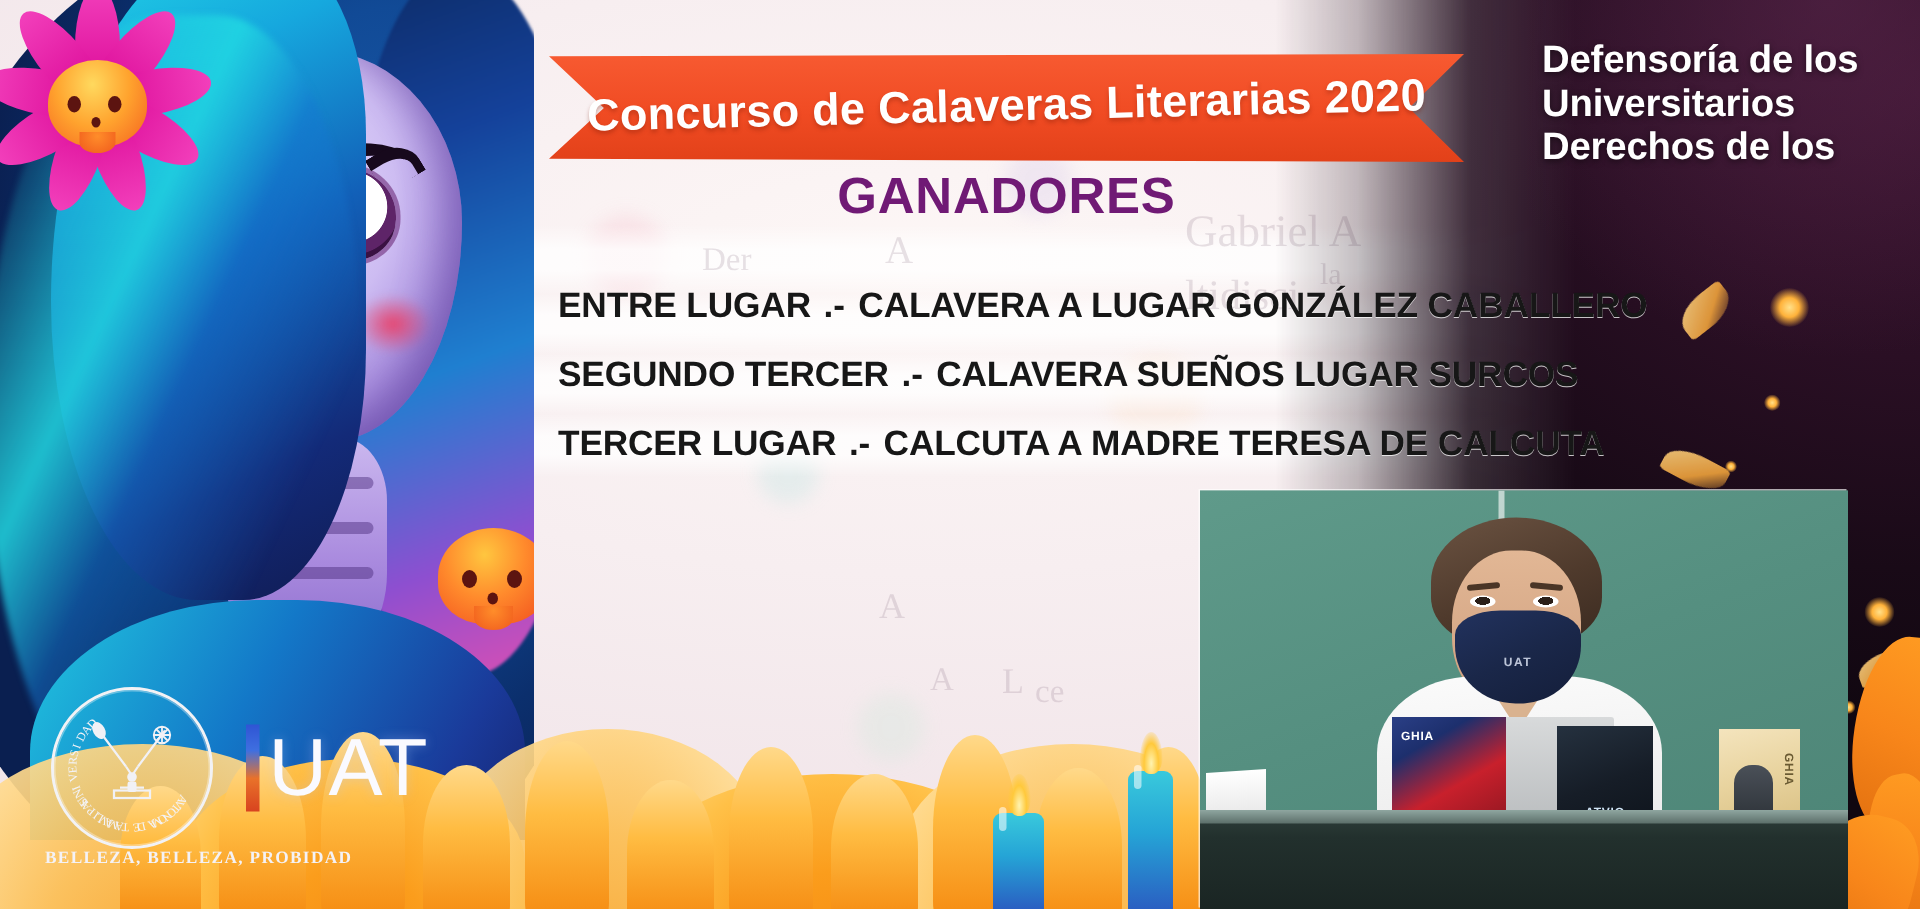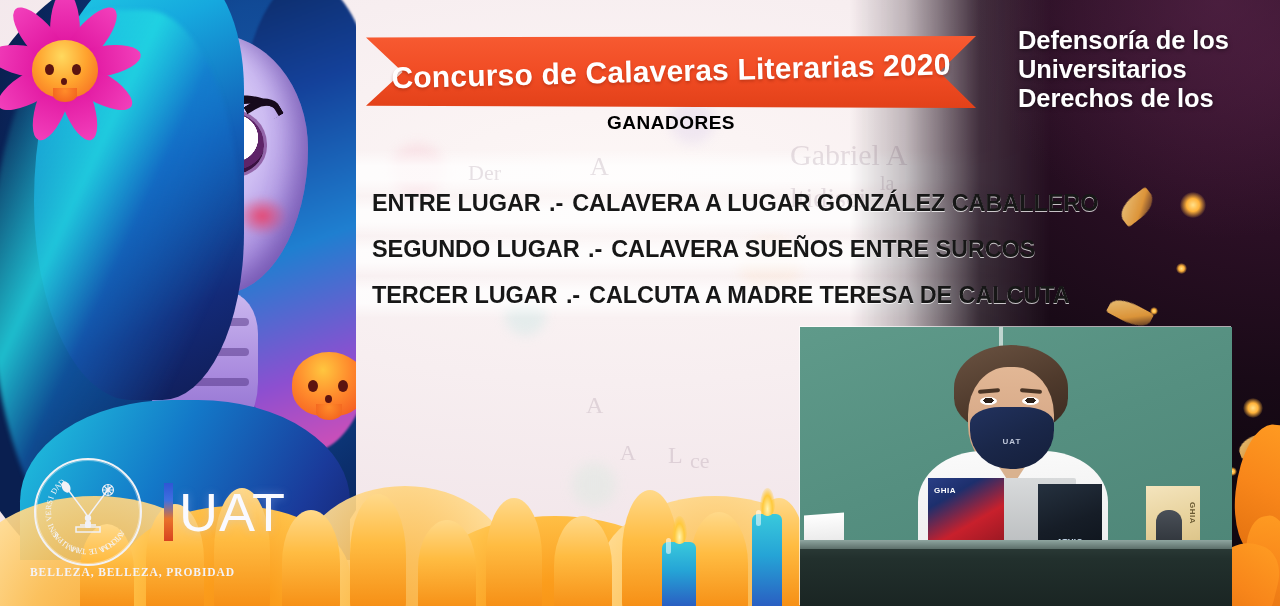--- a/index.html
+++ b/index.html
@@ -306,23 +306,23 @@
     font-weight: 700;
     letter-spacing: .2px;
     text-shadow: 0 2px 3px rgba(120,26,6,.35);
     white-space: nowrap;
   }
   .ganadores {
     position: absolute;
     left: 366px; top: 112px;
     width: 610px;
     text-align: center;
-    font-size: 19px;
+    font-size: 34px;
     font-weight: 700;
-    color: #000000;
+    color: #701a75;
     letter-spacing: .5px;
   }
 
   
   .winners {
     position: absolute;
     left: 372px; top: 190px;
     width: 730px;
   }
   .winner-row {
@@ -336,20 +336,21 @@
   }
   .winner-row .place { }
   .winner-row .dash { padding: 0 2px; }
   .winner-row .title-txt { padding-left: 7px; }
 
   
   .ddu {
     position: absolute;
     left: 1004px; top: 26px;
     display: flex;
+    gap: 10px;
     align-items: flex-end;
   }
   .ddu-bars { display: flex; gap: 4px; padding: 2px 0; }
   .ddu-bars span {
     display: block; width: 5px;
     background: #fff;
     border-radius: 1px;
   }
   .ddu-text {
     color: #ffffff;
@@ -668,21 +669,21 @@
   </div>
 
   <div class="ribbon-wrap">
     <div class="ribbon-body"></div>
     <div class="ribbon-title">Concurso de Calaveras Literarias  2020</div>
   </div>
   <div class="ganadores">GANADORES</div>
 
   <div class="winners" id="winners-list">
       <div class="winner-row"><span class="place">ENTRE LUGAR </span><span class="dash">.-</span><span class="title-txt">CALAVERA A LUGAR GONZÁLEZ CABALLERO</span></div>
-      <div class="winner-row"><span class="place">SEGUNDO LUGAR </span><span class="dash">.-</span><span class="title-txt">CALAVERA SUEÑOS ENTRE SURCOS</span></div>
+      <div class="winner-row"><span class="place">SEGUNDO TERCER </span><span class="dash">.-</span><span class="title-txt">CALAVERA SUEÑOS LUGAR SURCOS</span></div>
       <div class="winner-row"><span class="place">TERCER LUGAR </span><span class="dash">.-</span><span class="title-txt">CALCUTA A MADRE TERESA DE CALCUTA</span></div>
     </div>
 
   <div class="ddu">
     <div class="ddu-bars">
       <span></span>
         <span></span>
     </div>
     <div class="ddu-text">
       <div>Defensoría de los</div>

